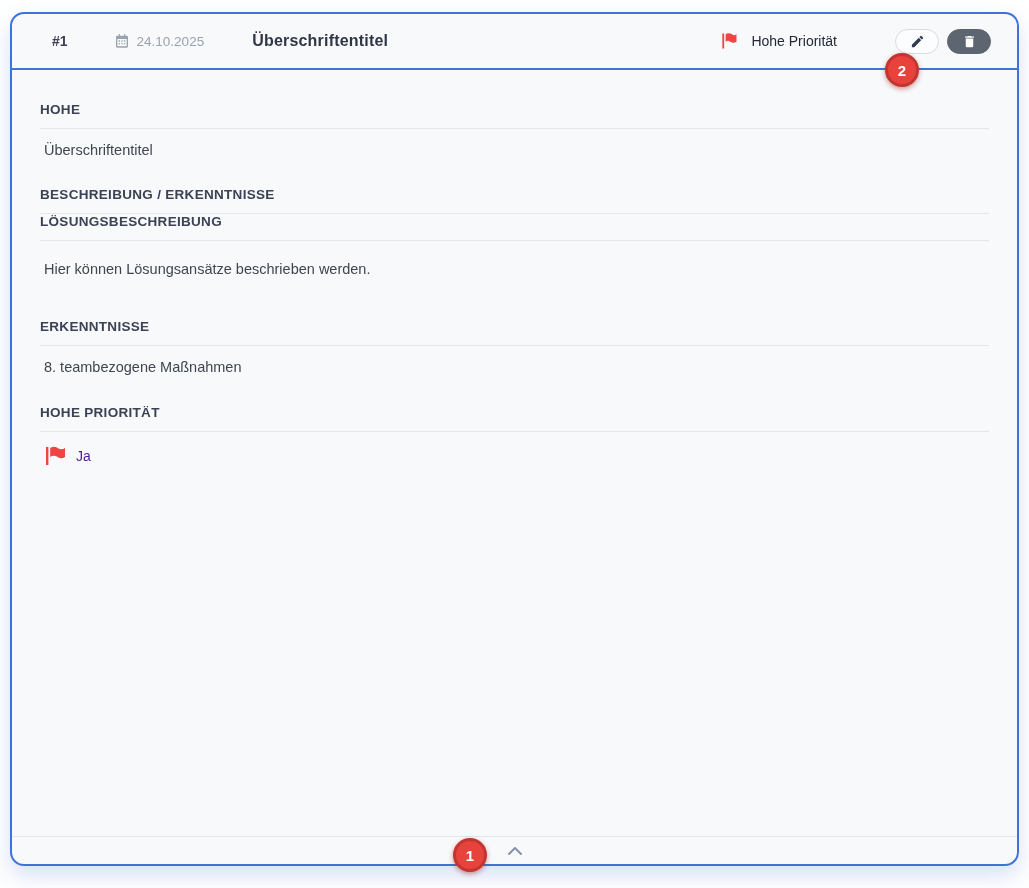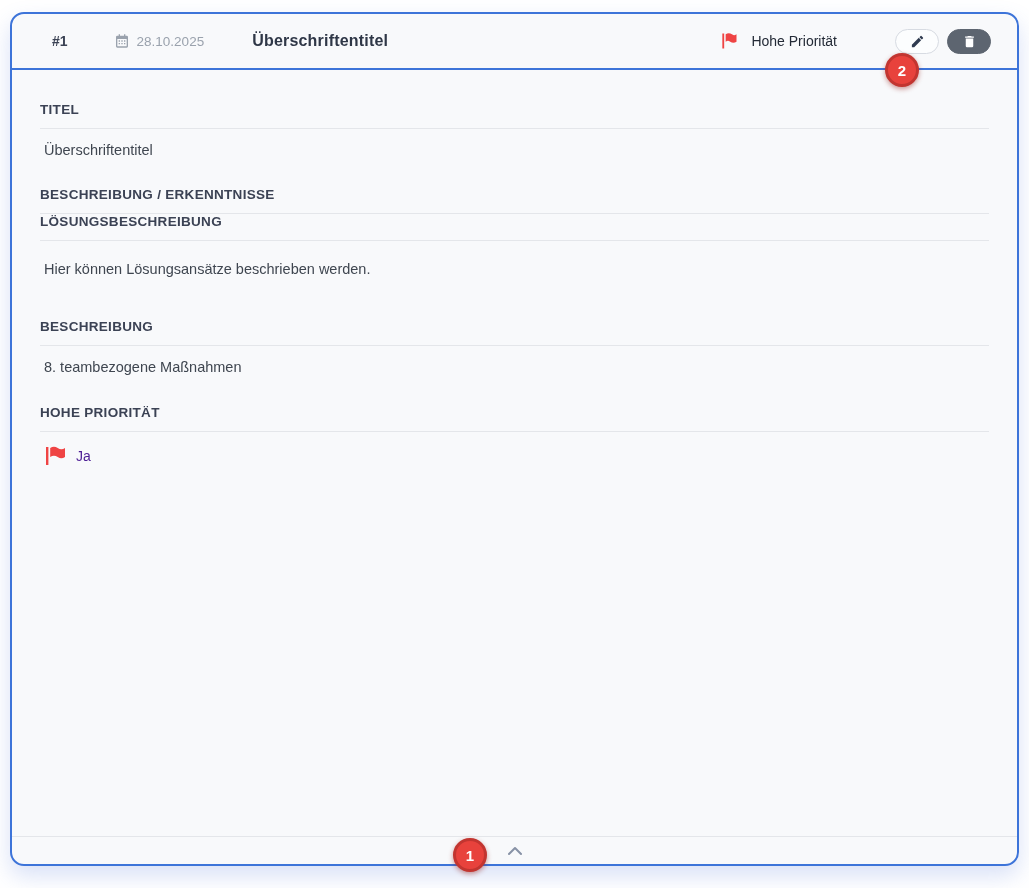--- a/index.html
+++ b/index.html
@@ -157,21 +157,21 @@
 
   <div class="card-header">
     <span class="issue-id">#1</span>
 
     <span class="date-group">
       <span class="icon">
         <svg width="16" height="16" viewBox="0 0 24 24" fill="#9aa2ad">
           <path d="M7 2v2H5a2 2 0 0 0-2 2v14a2 2 0 0 0 2 2h14a2 2 0 0 0 2-2V6a2 2 0 0 0-2-2h-2V2h-2v2H9V2H7zm-2 7h14v11H5V9zm2 2v2h2v-2H7zm4 0v2h2v-2h-2zm4 0v2h2v-2h-2zM7 15v2h2v-2H7zm4 0v2h2v-2h-2zm4 0v2h2v-2h-2z"></path>
         </svg>
       </span>
-      <span>28.10.2025</span>
+      <span>24.10.2025</span>
     </span>
 
     <span class="header-title">Überschriftentitel</span>
 
     <span class="priority-group">
       <span class="icon">
         <svg width="20" height="20" viewBox="0 0 24 24">
           <rect x="4" y="3" width="2.2" height="18" fill="#ef4444"></rect>
           <path d="M8 4c2.5-1.6 5-1.6 7.5 0S18.5 5.6 21 4v9c-2.5 1.6-5 1.6-7.5 0S10.5 11.4 8 13V4z" fill="#ef4444"></path>
         </svg>
@@ -192,32 +192,32 @@
           <svg width="15" height="15" viewBox="0 0 24 24" fill="#ffffff">
             <path d="M6 19a2 2 0 0 0 2 2h8a2 2 0 0 0 2-2V7H6v12zM19 4h-3.5l-1-1h-5l-1 1H5v2h14V4z"></path>
           </svg>
         </span>
       </span>
     </span>
   </div>
 
   <div class="card-body">
 
-    <div class="section-label lbl-titel">TITEL</div>
+    <div class="section-label lbl-titel">HOHE</div>
     <div class="divider"></div>
     <div class="section-value">Überschriftentitel</div>
 
     <div class="section-label lbl-besch">BESCHREIBUNG / ERKENNTNISSE</div>
     <div class="divider"></div>
 
     <div class="section-label lbl-loesung">LÖSUNGSBESCHREIBUNG</div>
     <div class="divider"></div>
     <div class="section-value loesung-value">Hier können Lösungsansätze beschrieben werden.</div>
 
-    <div class="section-label lbl-massnahme">BESCHREIBUNG</div>
+    <div class="section-label lbl-massnahme">ERKENNTNISSE</div>
     <div class="divider"></div>
     <div class="section-value">8. teambezogene Maßnahmen</div>
 
     <div class="section-label lbl-prio">HOHE PRIORITÄT</div>
     <div class="divider"></div>
     <div class="flag-row">
       <span class="icon">
         <svg width="24" height="24" viewBox="0 0 24 24">
           <rect x="4" y="3" width="2.4" height="18" fill="#ef4444"></rect>
           <path d="M8.2 4c2.5-1.6 5-1.6 7.5 0s4.8 1.6 7.3 0v9c-2.5 1.6-4.8 1.6-7.3 0s-5-1.6-7.5 0V4z" fill="#ef4444"></path>

